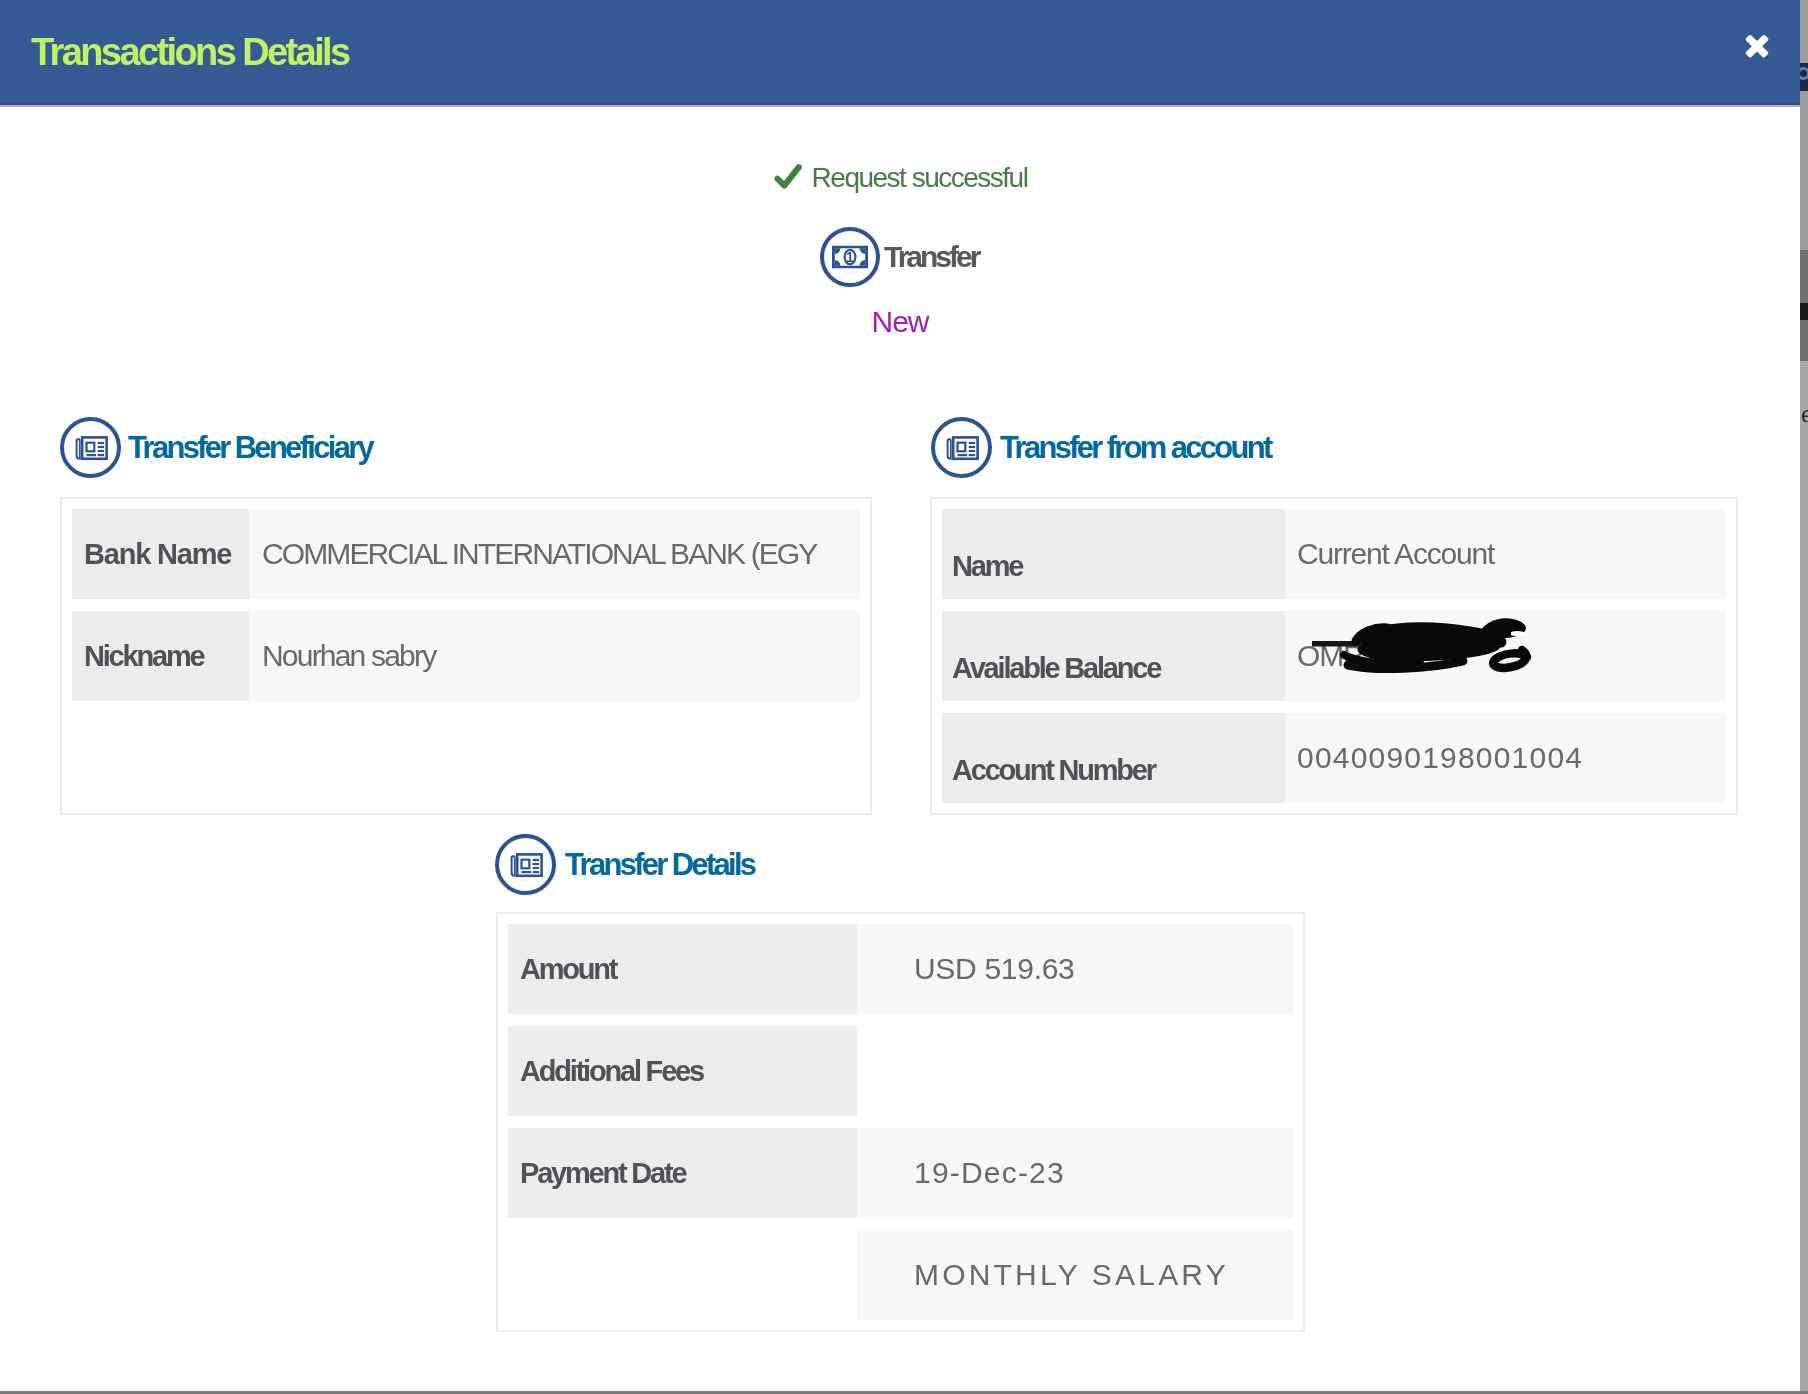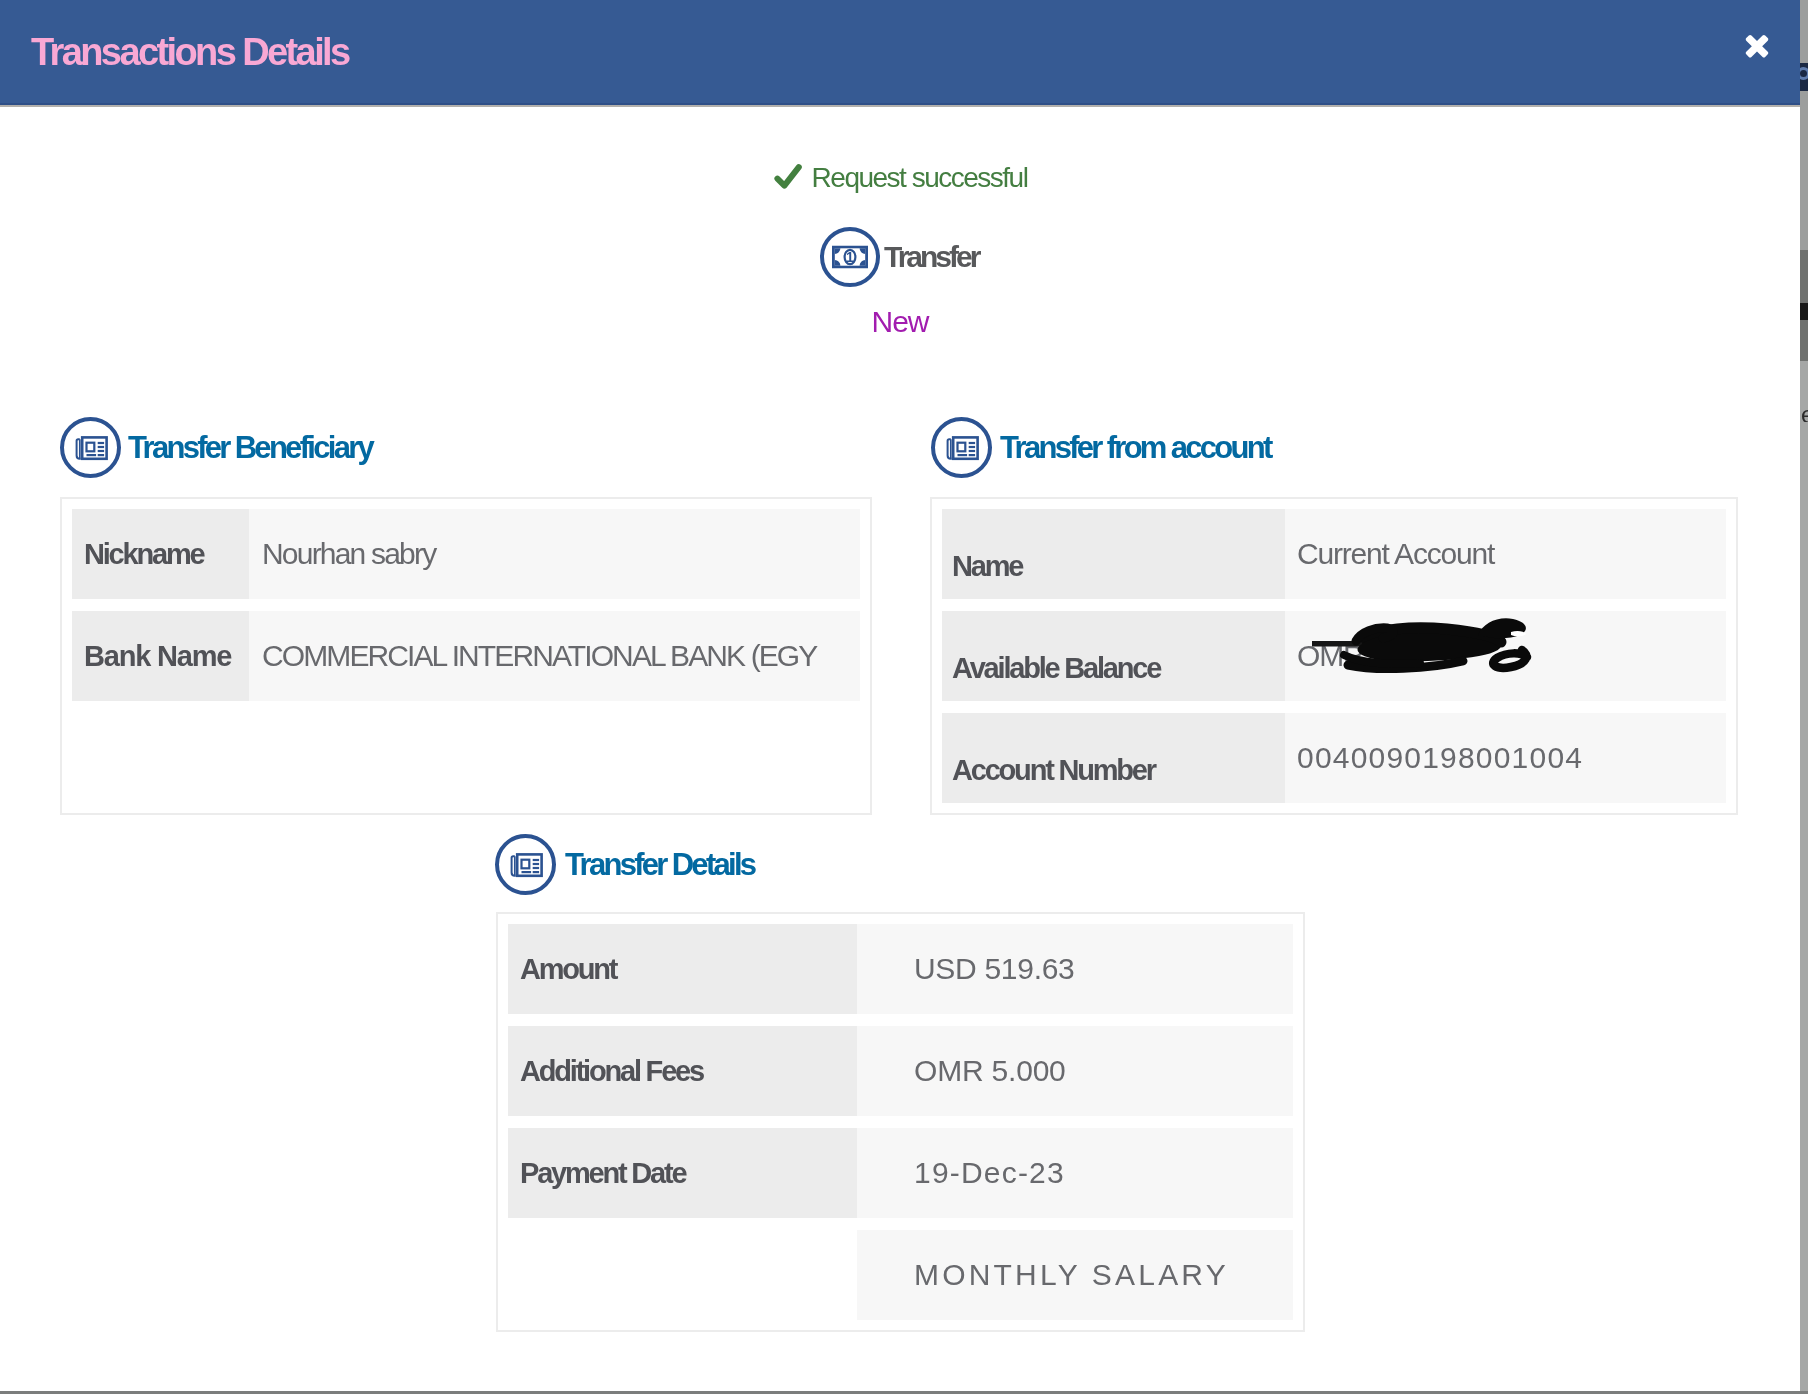--- a/index.html
+++ b/index.html
@@ -13,21 +13,21 @@
   #bd-right .arc { position:absolute; left:-3px; top:67px; width:13px; height:13px; border:3px solid #5f7cad; border-radius:50%; }
   #bd-right .dkGrey { position:absolute; left:0; top:250px; width:8px; height:111px; background:#6f716f; }
   #bd-right .txt1 { position:absolute; left:0; top:303px; width:8px; height:17px; background:#191919; }
   #bd-right .ltGrey { position:absolute; left:0; top:361px; width:8px; height:1033px; background:#a5a7a6; }
   #bd-right .etxt { position:absolute; left:1px; top:407px; width:7px; height:15px; color:#2b2b2b; font-size:24px; line-height:15px; overflow:hidden; }
   #bd-bottom { left:0; top:1391px; width:1808px; height:3px; background:#7b7d7c; }
 
   
   #modal { left:0; top:0; width:1800px; height:1391px; background:#ffffff; }
   #mhead { position:absolute; left:0; top:0; width:1800px; height:107px; background:#365a93; border-bottom:2px solid #b2b0ac; box-shadow:inset 0 -2px 0 #2e4f87; }
-  #mtitle { position:absolute; left:31px; top:0; height:105px; line-height:105px; color:#f9a8d4; font-size:38px; font-weight:bold; letter-spacing:-2.6px; }
+  #mtitle { position:absolute; left:31px; top:0; height:105px; line-height:105px; color:#bef264; font-size:38px; font-weight:bold; letter-spacing:-2.6px; }
   #mclose { position:absolute; left:1740px; top:28px; width:34px; height:34px; }
 
   .center-line { position:absolute; left:0; width:1800px; text-align:center; }
 
   #reqsucc { top:157px; height:42px; color:#447e41; font-size:28px; line-height:42px; letter-spacing:-1.5px; }
   #reqsucc svg { vertical-align:-5px; margin-right:9px; }
 
   #transfer-row { position:absolute; left:0; top:227px; width:1800px; height:60px; }
   #transfer-row .circ { position:absolute; left:820px; top:0; width:60px; height:60px; border:4px solid #2b5291; border-radius:50%; }
   #transfer-row .circ svg { position:absolute; left:50%; top:50%; transform:translate(-50%,-50%); }
@@ -145,32 +145,32 @@
       <rect x="13" y="19.5" width="9.6" height="2.2" fill="#2b5291"></rect>
       <rect x="24.2" y="19.5" width="6.4" height="2.2" fill="#2b5291"></rect>
     </svg>
       </span>
     <span class="stitle">Transfer from account</span>
   </div>
 
   <div id="tbl-benef" class="tbl">
     <div class="row">
       <div class="lab">
+          <span class="cellin" style="letter-spacing:-1.2px">Bank Name</span>
+        </div>
+      <div class="val">
+          <span class="cellin" style="letter-spacing:-1.9px">COMMERCIAL INTERNATIONAL BANK (EGY</span>
+        </div>
+    </div>
+    <div class="row">
+      <div class="lab">
           <span class="cellin">Nickname</span>
         </div>
       <div class="val">
           <span class="cellin" style="letter-spacing:-1.8px">Nourhan sabry</span>
-        </div>
-    </div>
-    <div class="row">
-      <div class="lab">
-          <span class="cellin" style="letter-spacing:-1.2px">Bank Name</span>
-        </div>
-      <div class="val">
-          <span class="cellin" style="letter-spacing:-1.9px">COMMERCIAL INTERNATIONAL BANK (EGY</span>
         </div>
     </div>
   </div>
 
   <div id="tbl-from" class="tbl">
     <div class="row">
       <div class="lab">
           <span class="cellin">Name</span>
         </div>
       <div class="val">
@@ -217,23 +217,20 @@
       <div class="lab">
           <span class="cellin">Amount</span>
         </div>
       <div class="val">
           <span class="cellin" style="letter-spacing:-0.3px">USD 519.63</span>
         </div>
     </div>
     <div class="row">
       <div class="lab">
           <span class="cellin">Additional Fees</span>
-        </div>
-      <div class="val">
-          <span class="cellin" style="letter-spacing:-0.2px">OMR 5.000</span>
         </div>
     </div>
     <div class="row">
       <div class="lab">
           <span class="cellin">Payment Date</span>
         </div>
       <div class="val">
           <span class="cellin" style="letter-spacing:1.2px">19-Dec-23</span>
         </div>
     </div>

